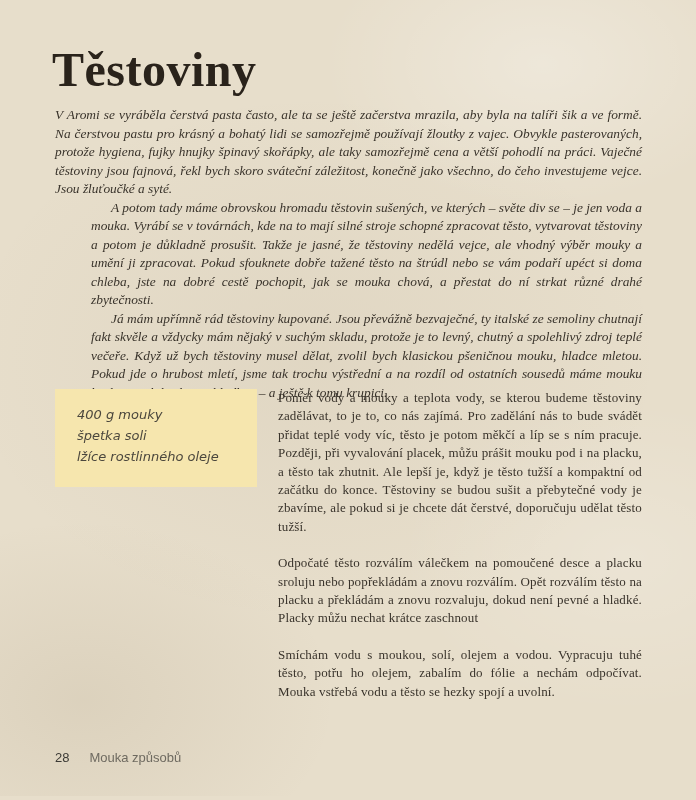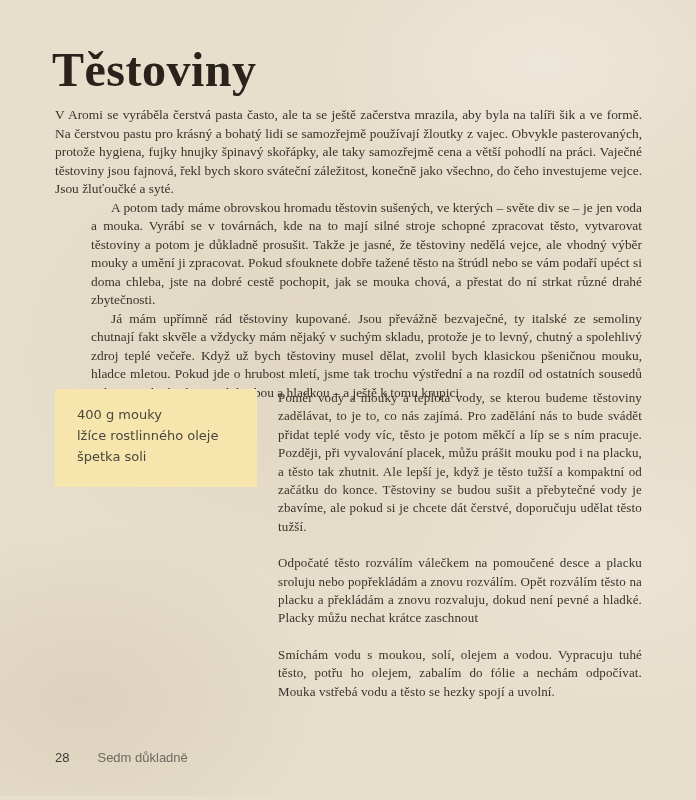--- a/index.html
+++ b/index.html
@@ -30,39 +30,41 @@
   .page-title{
     position:absolute;left:52px;top:42px;
     font-family:"Liberation Serif", serif;
     font-weight:bold;
     font-size:48px;
     letter-spacing:.5px;
     color:var(--title-ink);
   }
   .intro{
     position:absolute;left:55px;top:106px;width:587px;
+    font-style:italic;
     font-size:13.4px;
     line-height:18.5px;
     text-align:justify;
     color:var(--ink);
     hyphens:auto;
   }
   .intro p{margin:0;}
   .intro p + p{text-indent:20px;margin-left:36px;}
   .recipe-columns{
     position:absolute;left:55px;top:389px;width:587px;
   }
   .ingredients-box{
     position:absolute;left:0;top:0;
     width:202px;height:98px;
     background:var(--highlight);
     padding:15px 10px 0 22px;
   }
   .ingredient-line{
     font-family:"DejaVu Sans", sans-serif;
+    font-style:italic;
     font-size:13px;
     line-height:21px;
     color:var(--ingredient-ink);
   }
   .method{
     position:absolute;left:223px;top:0;width:364px;
     font-size:13px;
     line-height:18.4px;
     text-align:justify;
     letter-spacing:.15px;
@@ -71,49 +73,49 @@
   }
   .method p{margin:0 0 18px 0;}
   .page-footer{
     position:absolute;left:55px;top:750px;
     font-family:"Liberation Sans", sans-serif;
     font-size:13px;
     color:var(--footer-muted);
   }
   .page-footer .page-number{
     color:var(--footer-number);
-    margin-right:28px;
+    margin-right:20px;
   }
 </style>
 </head>
 <body>
 
 <div class="page">
 
   <h1 class="page-title">Těstoviny</h1>
 
   <div class="intro">
     <p>V Aromi se vyráběla čerstvá pasta často, ale ta se ještě začerstva mrazila, aby byla na talíři šik a ve formě. Na čerstvou pastu pro krásný a bohatý lidi se samozřejmě používají žloutky z vajec. Obvykle pasterovaných, protože hygiena, fujky hnujky špinavý skořápky, ale taky samozřejmě cena a větší pohodlí na práci. Vaječné těstoviny jsou fajnová, řekl bych skoro sváteční záležitost, konečně jako všechno, do čeho investujeme vejce. Jsou žluťoučké a syté.</p>
     <p>A potom tady máme obrovskou hromadu těstovin sušených, ve kterých – světe div se – je jen voda a mouka. Vyrábí se v továrnách, kde na to mají silné stroje schopné zpracovat těsto, vytvarovat těstoviny a potom je důkladně prosušit. Takže je jasné, že těstoviny nedělá vejce, ale vhodný výběr mouky a umění ji zpracovat. Pokud sfouknete dobře tažené těsto na štrúdl nebo se vám podaří upéct si doma chleba, jste na dobré cestě pochopit, jak se mouka chová, a přestat do ní strkat různé drahé zbytečnosti.</p>
     <p>Já mám upřímně rád těstoviny kupované. Jsou převážně bezvaječné, ty italské ze semoliny chutnají fakt skvěle a vždycky mám nějaký v suchým skladu, protože je to levný, chutný a spolehlivý zdroj teplé večeře. Když už bych těstoviny musel dělat, zvolil bych klasickou pšeničnou mouku, hladce mletou. Pokud jde o hrubost mletí, jsme tak trochu výstřední a na rozdíl od ostatních sousedů máme mouku hrubou, polohrubou a hladkou – a ještě k tomu krupici.</p>
   </div>
 
   <div class="recipe-columns">
 
     <div class="ingredients-box">
       <div class="ingredient-line">400 g mouky</div>
+      <div class="ingredient-line">špetka soli</div>
       <div class="ingredient-line">lžíce rostlinného oleje</div>
-      <div class="ingredient-line">špetka soli</div>
     </div>
 
     <div class="method">
       <p>Poměr vody a mouky a teplota vody, se kterou budeme těstoviny zadělávat, to je to, co nás zajímá. Pro zadělání nás to bude svádět přidat teplé vody víc, těsto je potom měkčí a líp se s ním pracuje. Později, při vyvalování placek, můžu prášit mouku pod i na placku, a těsto tak zhutnit. Ale lepší je, když je těsto tužší a kompaktní od začátku do konce. Těstoviny se budou sušit a přebytečné vody je zbavíme, ale pokud si je chcete dát čerstvé, doporučuju udělat těsto tužší.</p>
       <p>Odpočaté těsto rozválím válečkem na pomoučené desce a placku sroluju nebo popřekládám a znovu rozválím. Opět rozválím těsto na placku a překládám a znovu rozvaluju, dokud není pevné a hladké. Placky můžu nechat krátce zaschnout</p>
       <p>Smíchám vodu s moukou, solí, olejem a vodou. Vypracuju tuhé těsto, potřu ho olejem, zabalím do fólie a nechám odpočívat. Mouka vstřebá vodu a těsto se hezky spojí a uvolní.</p>
     </div>
 
   </div>
 
   <div class="page-footer">
-    <span class="page-number">28</span><span>Sedm důkladně</span>
+    <span class="page-number">28</span><span>Mouka způsobů</span>
   </div>
 
 </div>
 
 </body></html>

